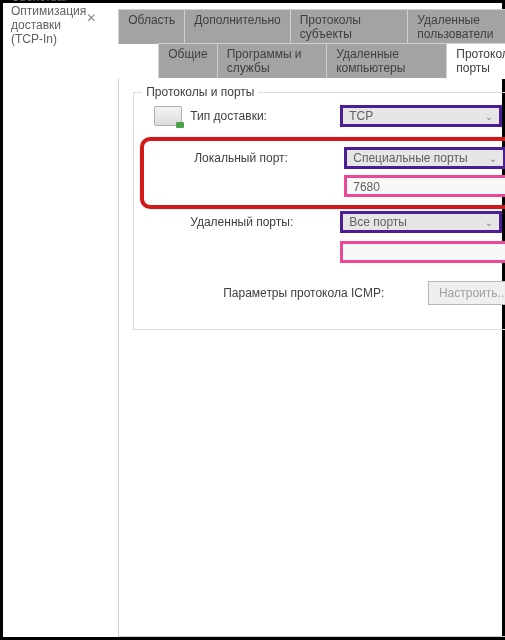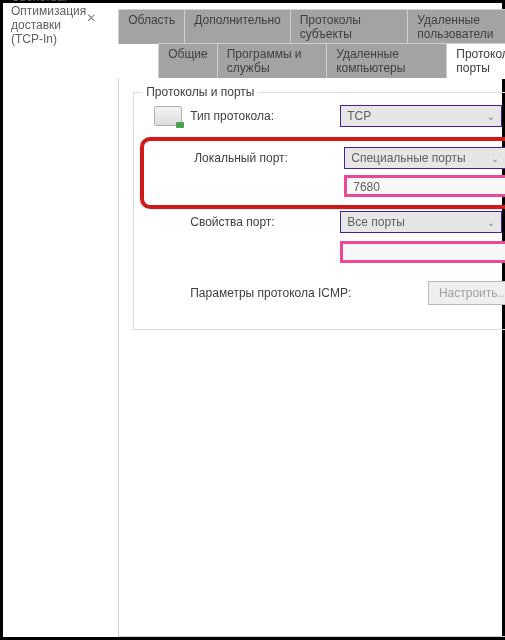--- a/index.html
+++ b/index.html
@@ -27,21 +27,21 @@
   .row { display: flex; align-items: center; margin-bottom: 8px; }
   .icon-col { width: 44px; display: flex; justify-content: center; align-items: flex-start; }
   .nic-icon {
     width: 28px; height: 20px; background: linear-gradient(#f4f4f4,#dcdcdc);
     border: 1px solid #b0b0b0; border-radius: 2px; position: relative;
   }
   .nic-icon::after { content:""; position:absolute; right:-3px; bottom:-3px; width:8px; height:6px; background:#4aa34a; border-radius:1px; }
   .label-col { width: 150px; color: #404040; }
   .field-col { flex: 1; }
   .select {
-    width: 162px; height: 22px; background: #e6e6e6; border: 1px solid #4c1d95;
+    width: 162px; height: 22px; background: #e6e6e6; border: 3px solid #4c1d95;
     display: flex; align-items: center; padding: 0 6px; color: #606060; justify-content: space-between;
   }
   .select .chev { font-size: 10px; color: #888; }
   .spinner {
     width: 56px; height: 22px; display:flex; margin-left: 98px;
   }
   .spinner .num { flex:1; border:1px solid #c8c8c8; text-align:right; padding:2px 4px; color:#606060;}
   .spinner .btns { width:16px; display:flex; flex-direction:column; border:1px solid #c8c8c8; border-left:none;}
   .spinner .btns div { flex:1; background:#eaeaea; text-align:center; font-size:7px; line-height:9px; color:#666;}
   .textbox {
@@ -52,21 +52,21 @@
     box-shadow: 0 0 0 1px rgba(0,0,0,0.05);
   }
   .btn {
     min-width: 76px; height: 24px; border: 1px solid #b8b8b8; background: #efefef;
     display: inline-flex; align-items: center; justify-content: center; color: #404040; margin-left: 11px;
   }
   .btn.disabled { color: #a0a0a0; }
   .btn.default { border: 1px solid #2a7ed3; }
   .footer { display:flex; justify-content:flex-end; padding: 10px 14px 14px 0; }
   .icmp-row { display:flex; align-items:center; margin-top: 18px; }
-  .icmp-row .lbl { flex:1; color:#404040; }
+  .icmp-row .lbl { flex:1; color:#404040;text-align:center; }
 </style>
 </head>
 <body>
 
 <div class="outer">
   <div class="window">
     <div class="titlebar">
       <span class="title">Свойства: Оптимизация доставки (TCP-In)</span>
       <span class="close-x"></span>
     </div>
@@ -86,21 +86,21 @@
         </div>
       </div>
       <div class="panel">
         <div class="groupbox">
           <div class="legend">Протоколы и порты</div>
 
           <div class="row">
             <div class="icon-col">
                 <div class="nic-icon"></div>
               </div>
-            <div class="label-col">Тип протокола:</div>
+            <div class="label-col">Тип доставки:</div>
             <div class="field-col">
               <div class="select">
                 <span>TCP</span>
                 <span class="chev">⌄</span>
               </div>
             </div>
           </div>
 
           <div class="highlight">
             <div class="row" style="margin-bottom:6px;">
@@ -117,21 +117,21 @@
               <div class="icon-col"></div>
               <div class="label-col"></div>
               <div class="field-col">
                 <div class="textbox">7680</div>
               </div>
             </div>
           </div>
 
           <div class="row">
             <div class="icon-col"></div>
-            <div class="label-col">Свойства порт:</div>
+            <div class="label-col">Удаленный порты:</div>
             <div class="field-col">
               <div class="select">
                 <span>Все порты</span>
                 <span class="chev">⌄</span>
               </div>
             </div>
           </div>
           <div class="row">
             <div class="icon-col"></div>
             <div class="label-col"></div>

